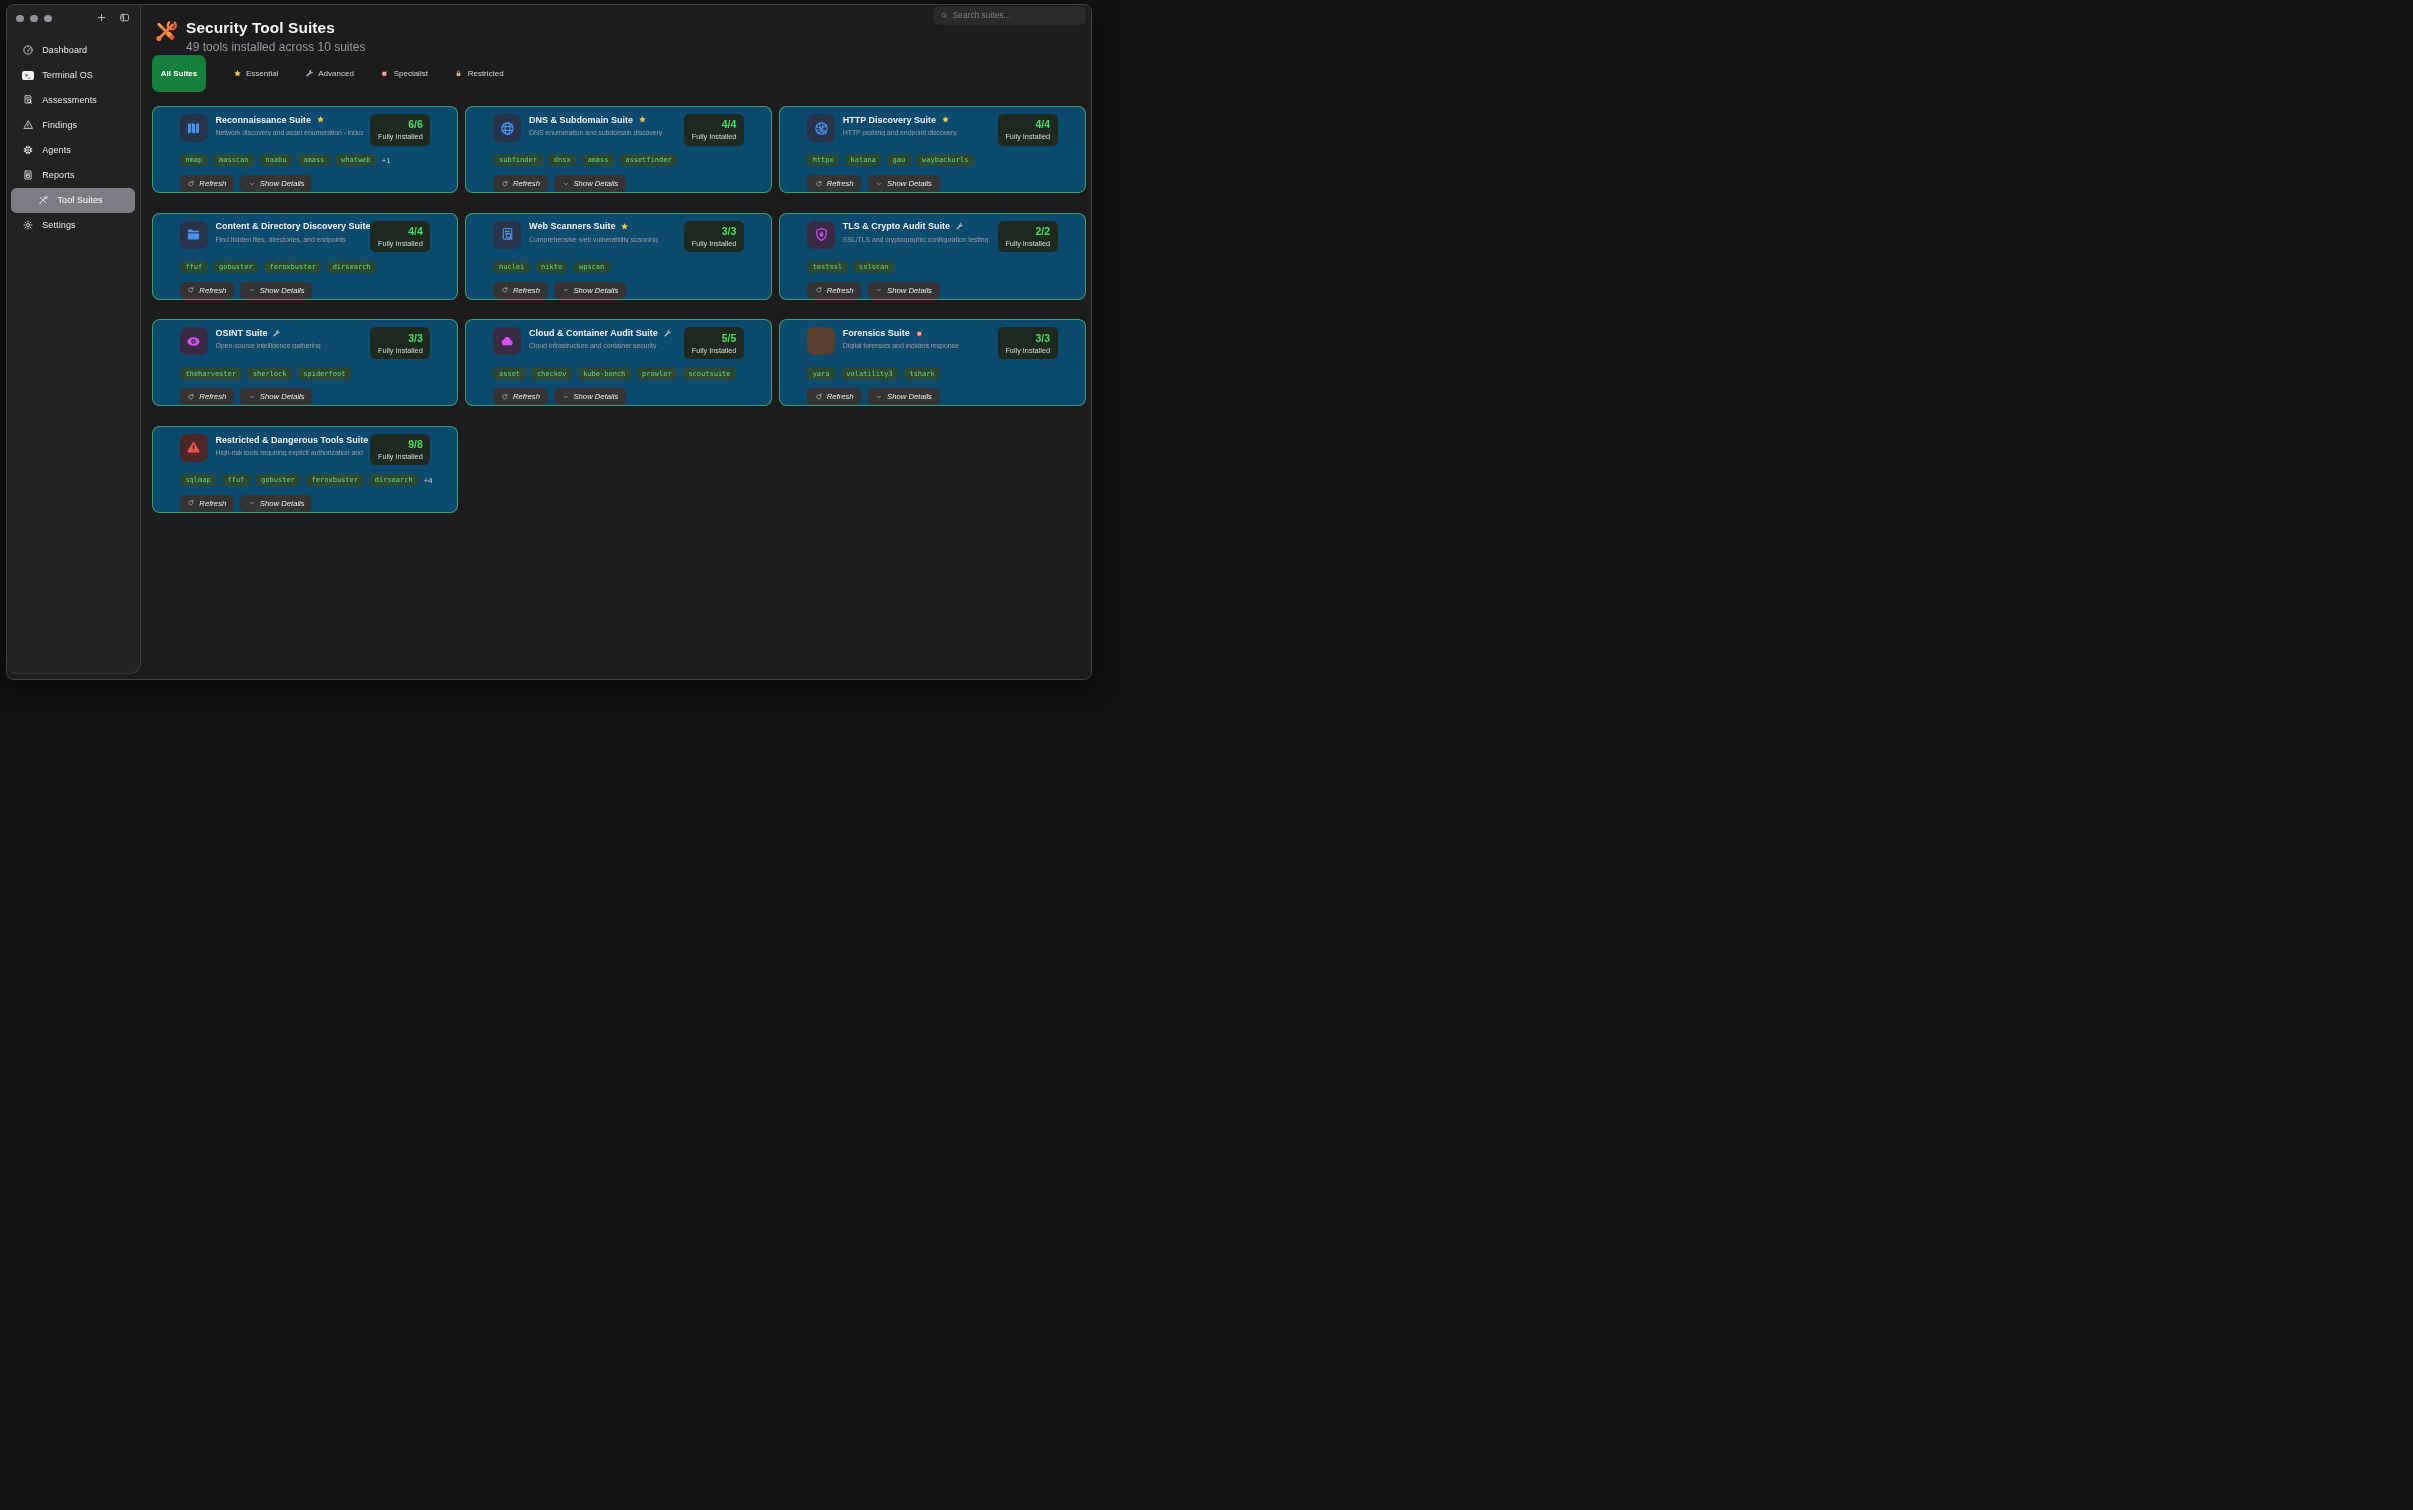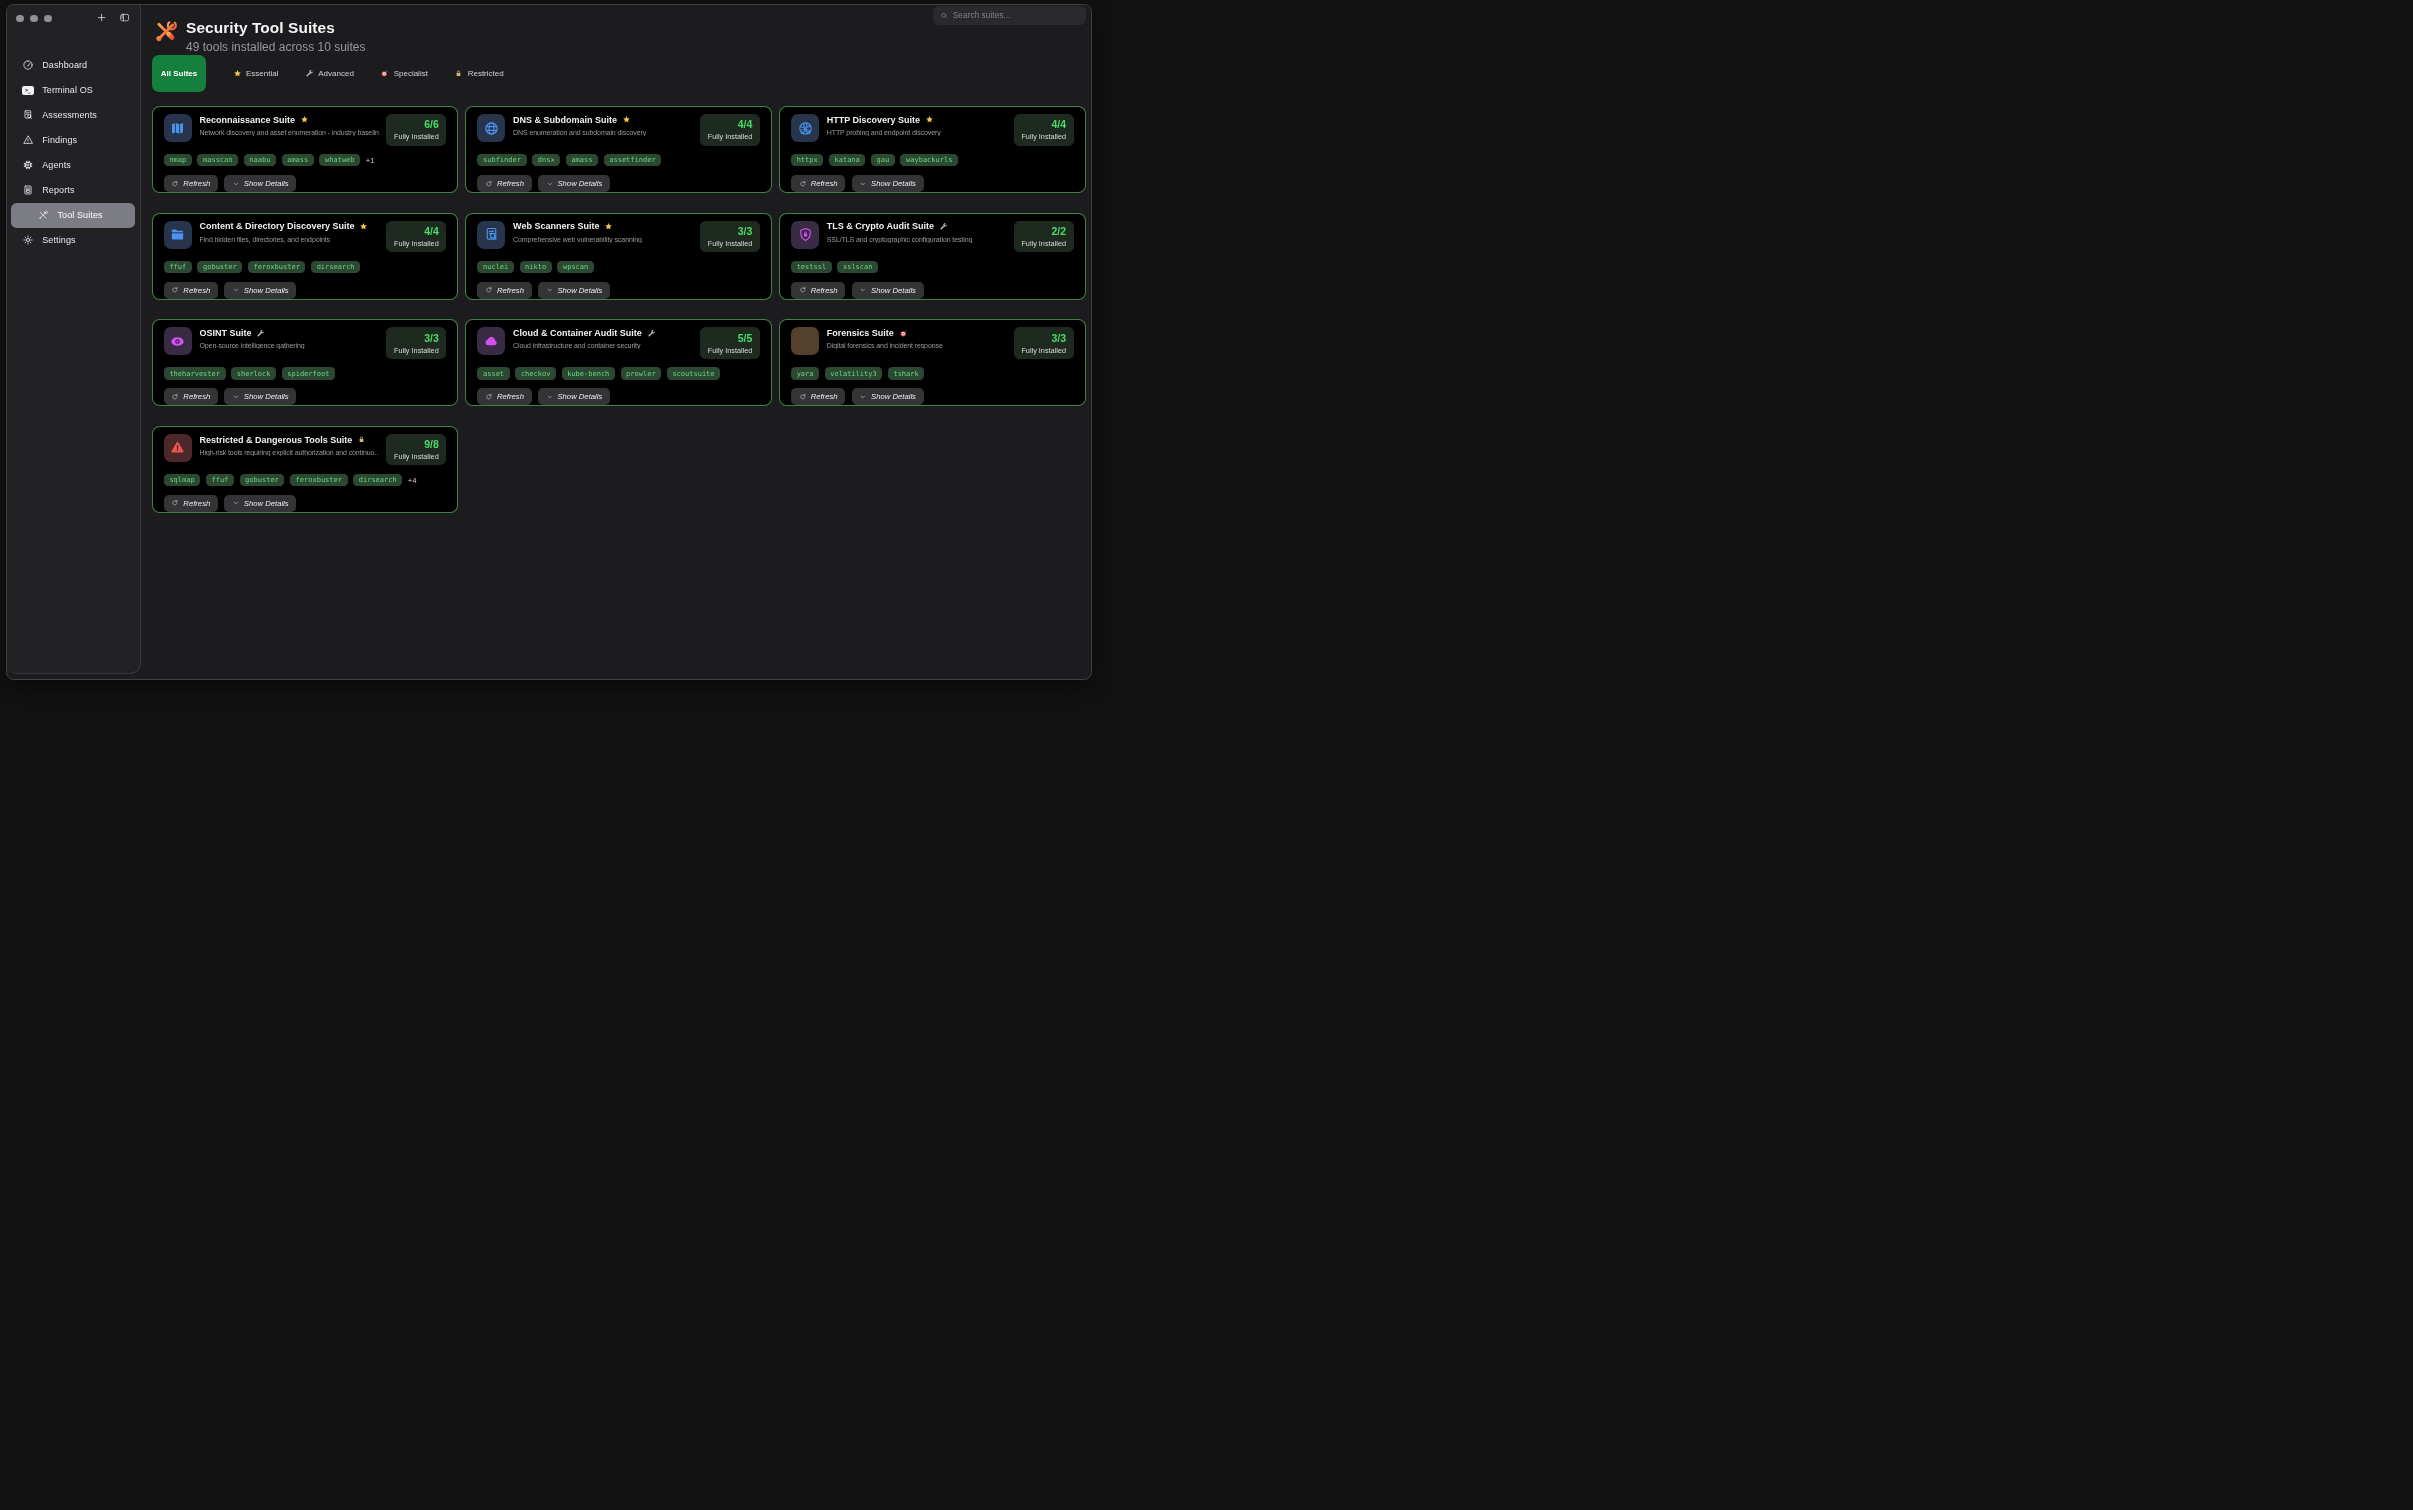--- a/index.html
+++ b/index.html
@@ -12,21 +12,21 @@
     box-shadow:0 5.6px 21px rgba(0,0,0,.55); }
 
   
   .sidebar { position:absolute; left:0; top:0; width:134px; height:calc(100% - 4.9px);
     background:#222225; border-right:0.7px solid #39393c; border-bottom:0.7px solid #39393c;
     border-radius:7px 0 11.2px 9.8px; }
   .sb-titlebar { display:flex; align-items:center; height:28px; padding:0 9px 0 9.8px; }
   .tl { width:7.7px; height:7.7px; border-radius:50%; background:#909095; margin-right:6.3px; }
   .sb-actions { margin-left:auto; display:flex; gap:12.6px; align-items:center; color:#d6d6da; }
   .sb-actions svg { width:11.2px; height:11.2px; }
-  .nav { margin-top:20px; }
+  .nav { margin-top:5px; }
   .nav-item { display:flex; align-items:center; gap:8.4px; height:25px; padding:0 7px 0 14.7px;
     color:#e8e8ea; font-size:9px; letter-spacing:0.1px; cursor:default; }
   .nav-item.active { background:#7c7c84; margin:0 4.9px; padding-left:25px; border-radius:5.6px;
     color:#ffffff; font-weight:500; }
   .nav-ico { width:12.6px; height:12.6px; display:flex; align-items:center; justify-content:center;
     color:#ececef; flex:0 0 12.6px; }
   .nav-ico svg { width:12px; height:12px; fill:none; stroke:currentColor; stroke-width:1.6;
     stroke-linecap:round; stroke-linejoin:round; }
   .term-chip { display:inline-flex; width:12px; height:9px; background:#f2f2f4; border-radius:2.1px;
     color:#1c1c1e; font-size:5.6px; font-weight:700; align-items:center; justify-content:center;
@@ -54,22 +54,22 @@
 
   .filters { display:flex; align-items:center; margin:11.2px 0 0 11.2px; gap:26.6px; height:17px; }
   .filter { display:flex; align-items:center; gap:4.2px; background:none; border:none;
     color:#d2d2d6; font-size:8px; font-family:"Liberation Sans",sans-serif; cursor:default; }
   .filter.active { background:#15803d; color:#fff; border-radius:7px; padding:14px 9px; font-weight:600; }
   .f-ico svg { width:9px; height:9px; display:block; }
 
   
   .grid { display:grid; grid-template-columns:repeat(3, 1fr); gap:19.6px 7px;
     margin:24px 4.9px 0 11.2px; grid-auto-rows:87px; }
-  .card { background:#000000; border:1px solid rgba(94,199,109,.65); border-radius:7.7px;
-    padding:7px 11px; position:relative; overflow:hidden; }
+  .card { background:#0c4a6e; border:1px solid rgba(94,199,109,.65); border-radius:7.7px;
+    padding:7px 27px; position:relative; overflow:hidden; }
   .card-top { display:flex; gap:7.7px; }
   .tile { width:28px; height:28px; border-radius:7px; flex:0 0 28px;
     display:flex; align-items:center; justify-content:center; }
   .tile svg { width:17px; height:17px; fill:none; stroke:currentColor; stroke-width:1.6;
     stroke-linecap:round; stroke-linejoin:round; }
   .s-blue { background:#27344b; color:#4b93ee; }
   .s-purple { background:#3a2b45; color:#d550f2; }
   .s-brown { background:#55402e; color:#55402e; }
   .s-red { background:#4c282a; color:#ef5350; }
   .card-heading { min-width:0; flex:1 1 auto; padding-top:0.7px; }

